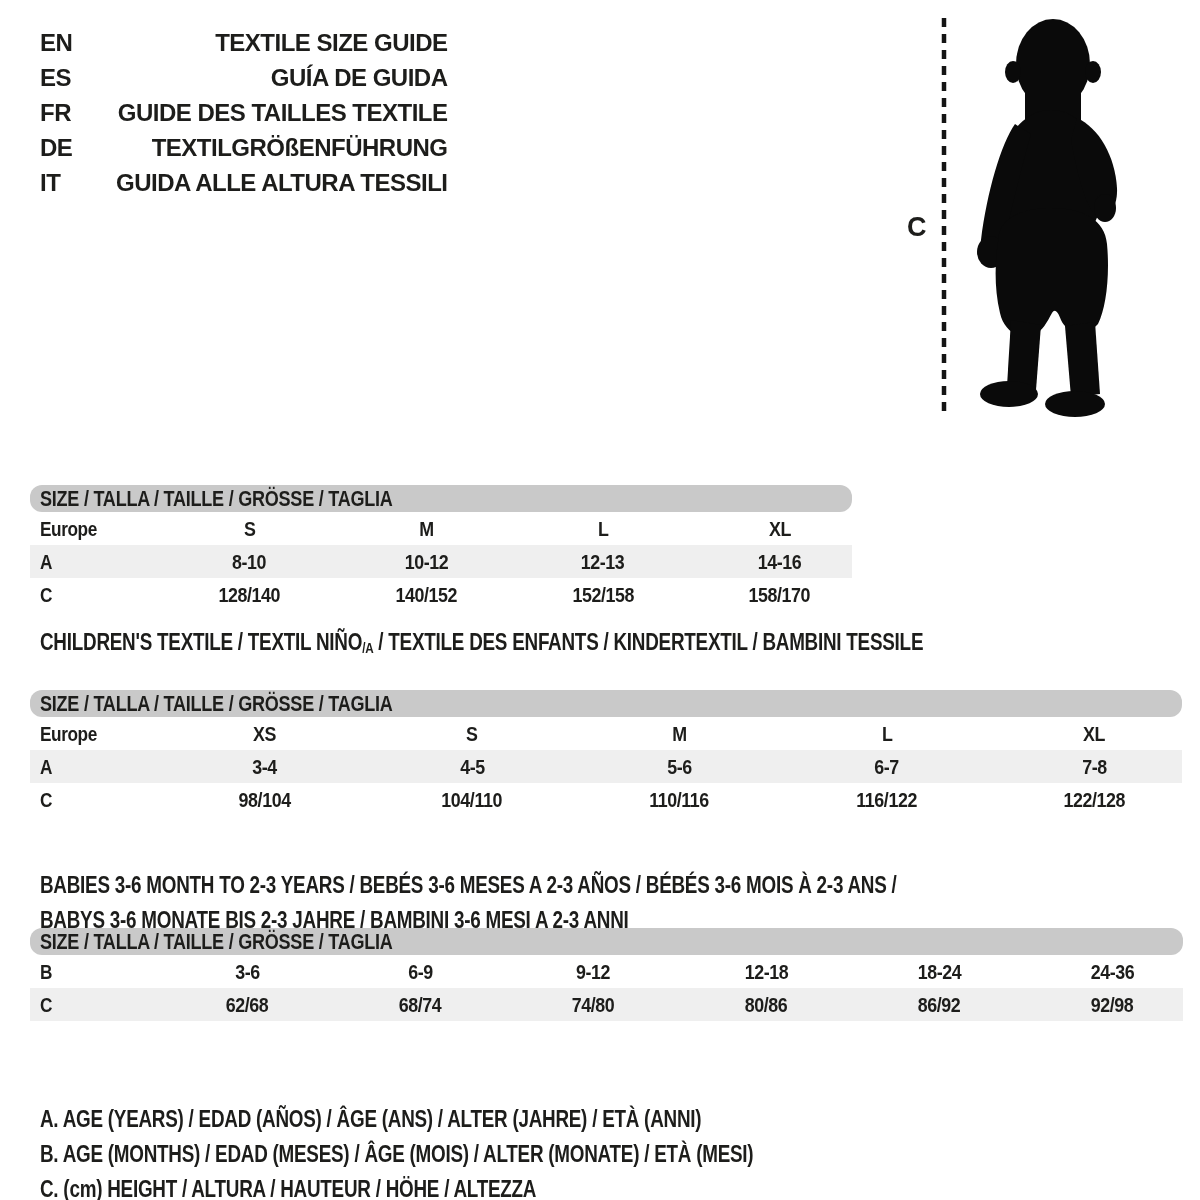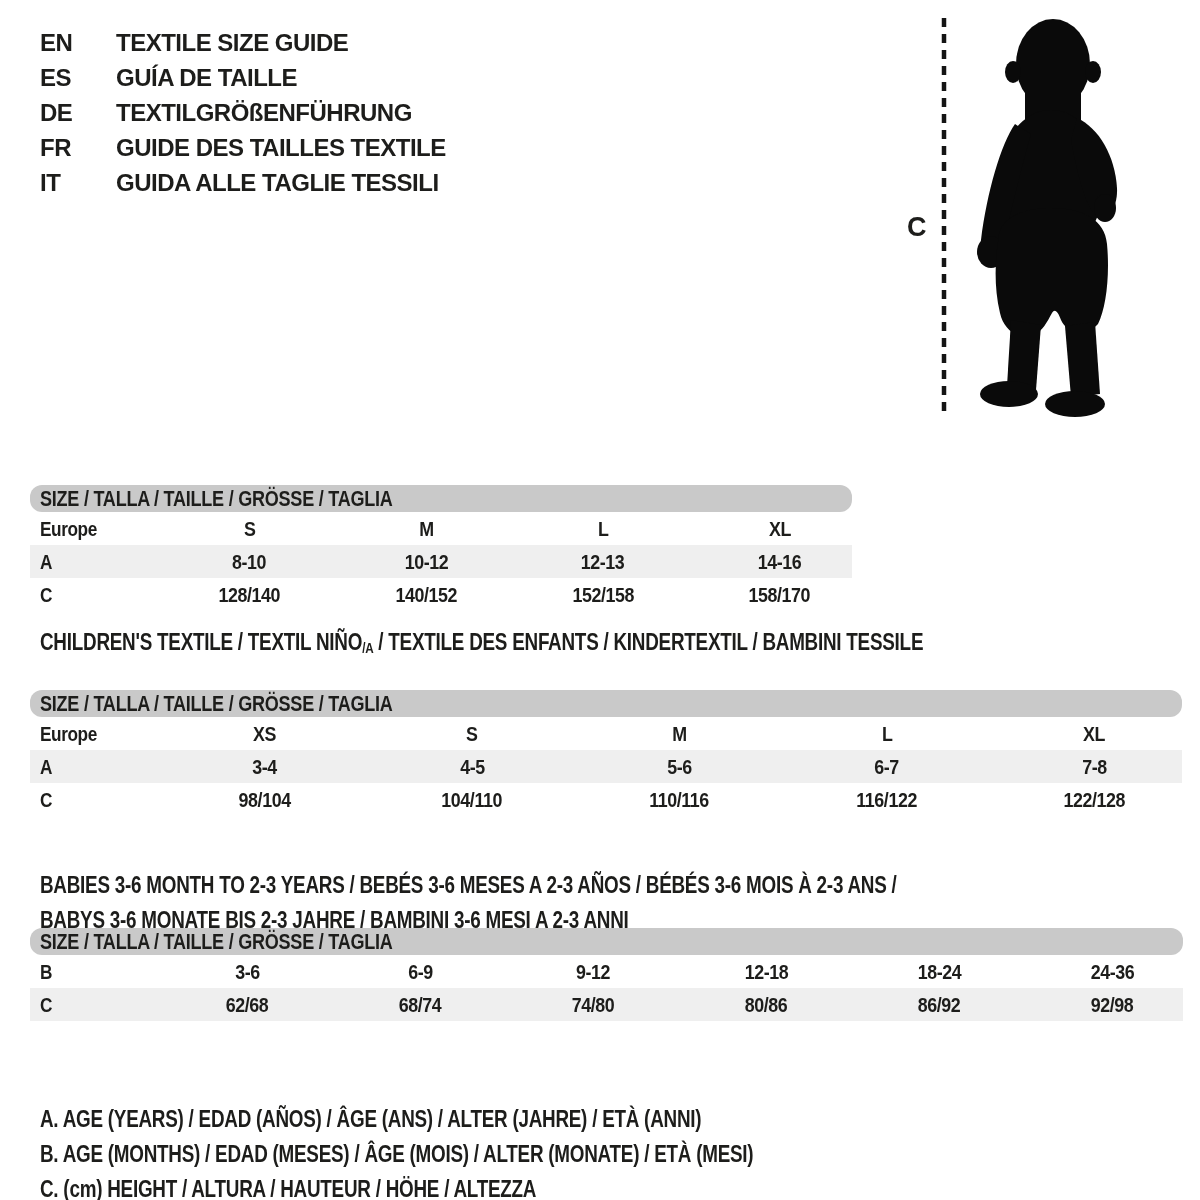--- a/index.html
+++ b/index.html
@@ -10,21 +10,21 @@
     color:#1d1d1b;
   }
   .page { position:relative; width:1200px; height:1200px; background:#ffffff; overflow:hidden; }
 
   
   .condensed { display:inline-block; transform:scaleX(0.82); transform-origin:left center; white-space:nowrap; }
   .condensed-c { display:inline-block; transform:scaleX(0.85); transform-origin:center center; white-space:nowrap; }
 
   
   .lang-block { position:absolute; left:40px; top:25px; }
-  .lang-row { display:flex; height:35px; align-items:center; }
+  .lang-row { display:flex; height:35px; align-items:center;justify-content:space-between; }
   .lang-code, .lang-title { font-weight:700; font-size:24px; letter-spacing:-0.5px; white-space:nowrap; }
   .lang-code { width:76px; }
 
   
   .figure { position:absolute; left:895px; top:10px; width:260px; height:412px; }
   .measure-label { position:absolute; left:12px; top:202px; font-weight:700; font-size:27px; }
   .measure-line { position:absolute; left:46px; top:8px; }
   .baby { position:absolute; left:70px; top:2px; }
 
   
@@ -51,33 +51,33 @@
 
 <div class="page">
 
   <div class="lang-block">
     <div class="lang-row">
       <span class="lang-code">EN</span>
       <span class="lang-title">TEXTILE SIZE GUIDE</span>
     </div>
     <div class="lang-row">
       <span class="lang-code">ES</span>
-      <span class="lang-title">GUÍA DE TAILLE</span>
+      <span class="lang-title">GUÍA DE GUIDA</span>
+    </div>
+    <div class="lang-row">
+      <span class="lang-code">FR</span>
+      <span class="lang-title">GUIDE DES TAILLES TEXTILE</span>
     </div>
     <div class="lang-row">
       <span class="lang-code">DE</span>
       <span class="lang-title">TEXTILGRÖßENFÜHRUNG</span>
     </div>
     <div class="lang-row">
-      <span class="lang-code">FR</span>
-      <span class="lang-title">GUIDE DES TAILLES TEXTILE</span>
-    </div>
-    <div class="lang-row">
       <span class="lang-code">IT</span>
-      <span class="lang-title">GUIDA ALLE TAGLIE TESSILI</span>
+      <span class="lang-title">GUIDA ALLE ALTURA TESSILI</span>
     </div>
   </div>
 
   <div class="figure">
     <span class="measure-label">C</span>
     <svg class="measure-line" width="6" height="400" viewBox="0 0 6 400">
       <line x1="3" y1="0" x2="3" y2="400" stroke="#141414" stroke-width="4.5" stroke-dasharray="9 7"></line>
     </svg>
     <svg class="baby" width="178" height="407" viewBox="0 0 178 407">
       <g fill="#0a0a0a">

